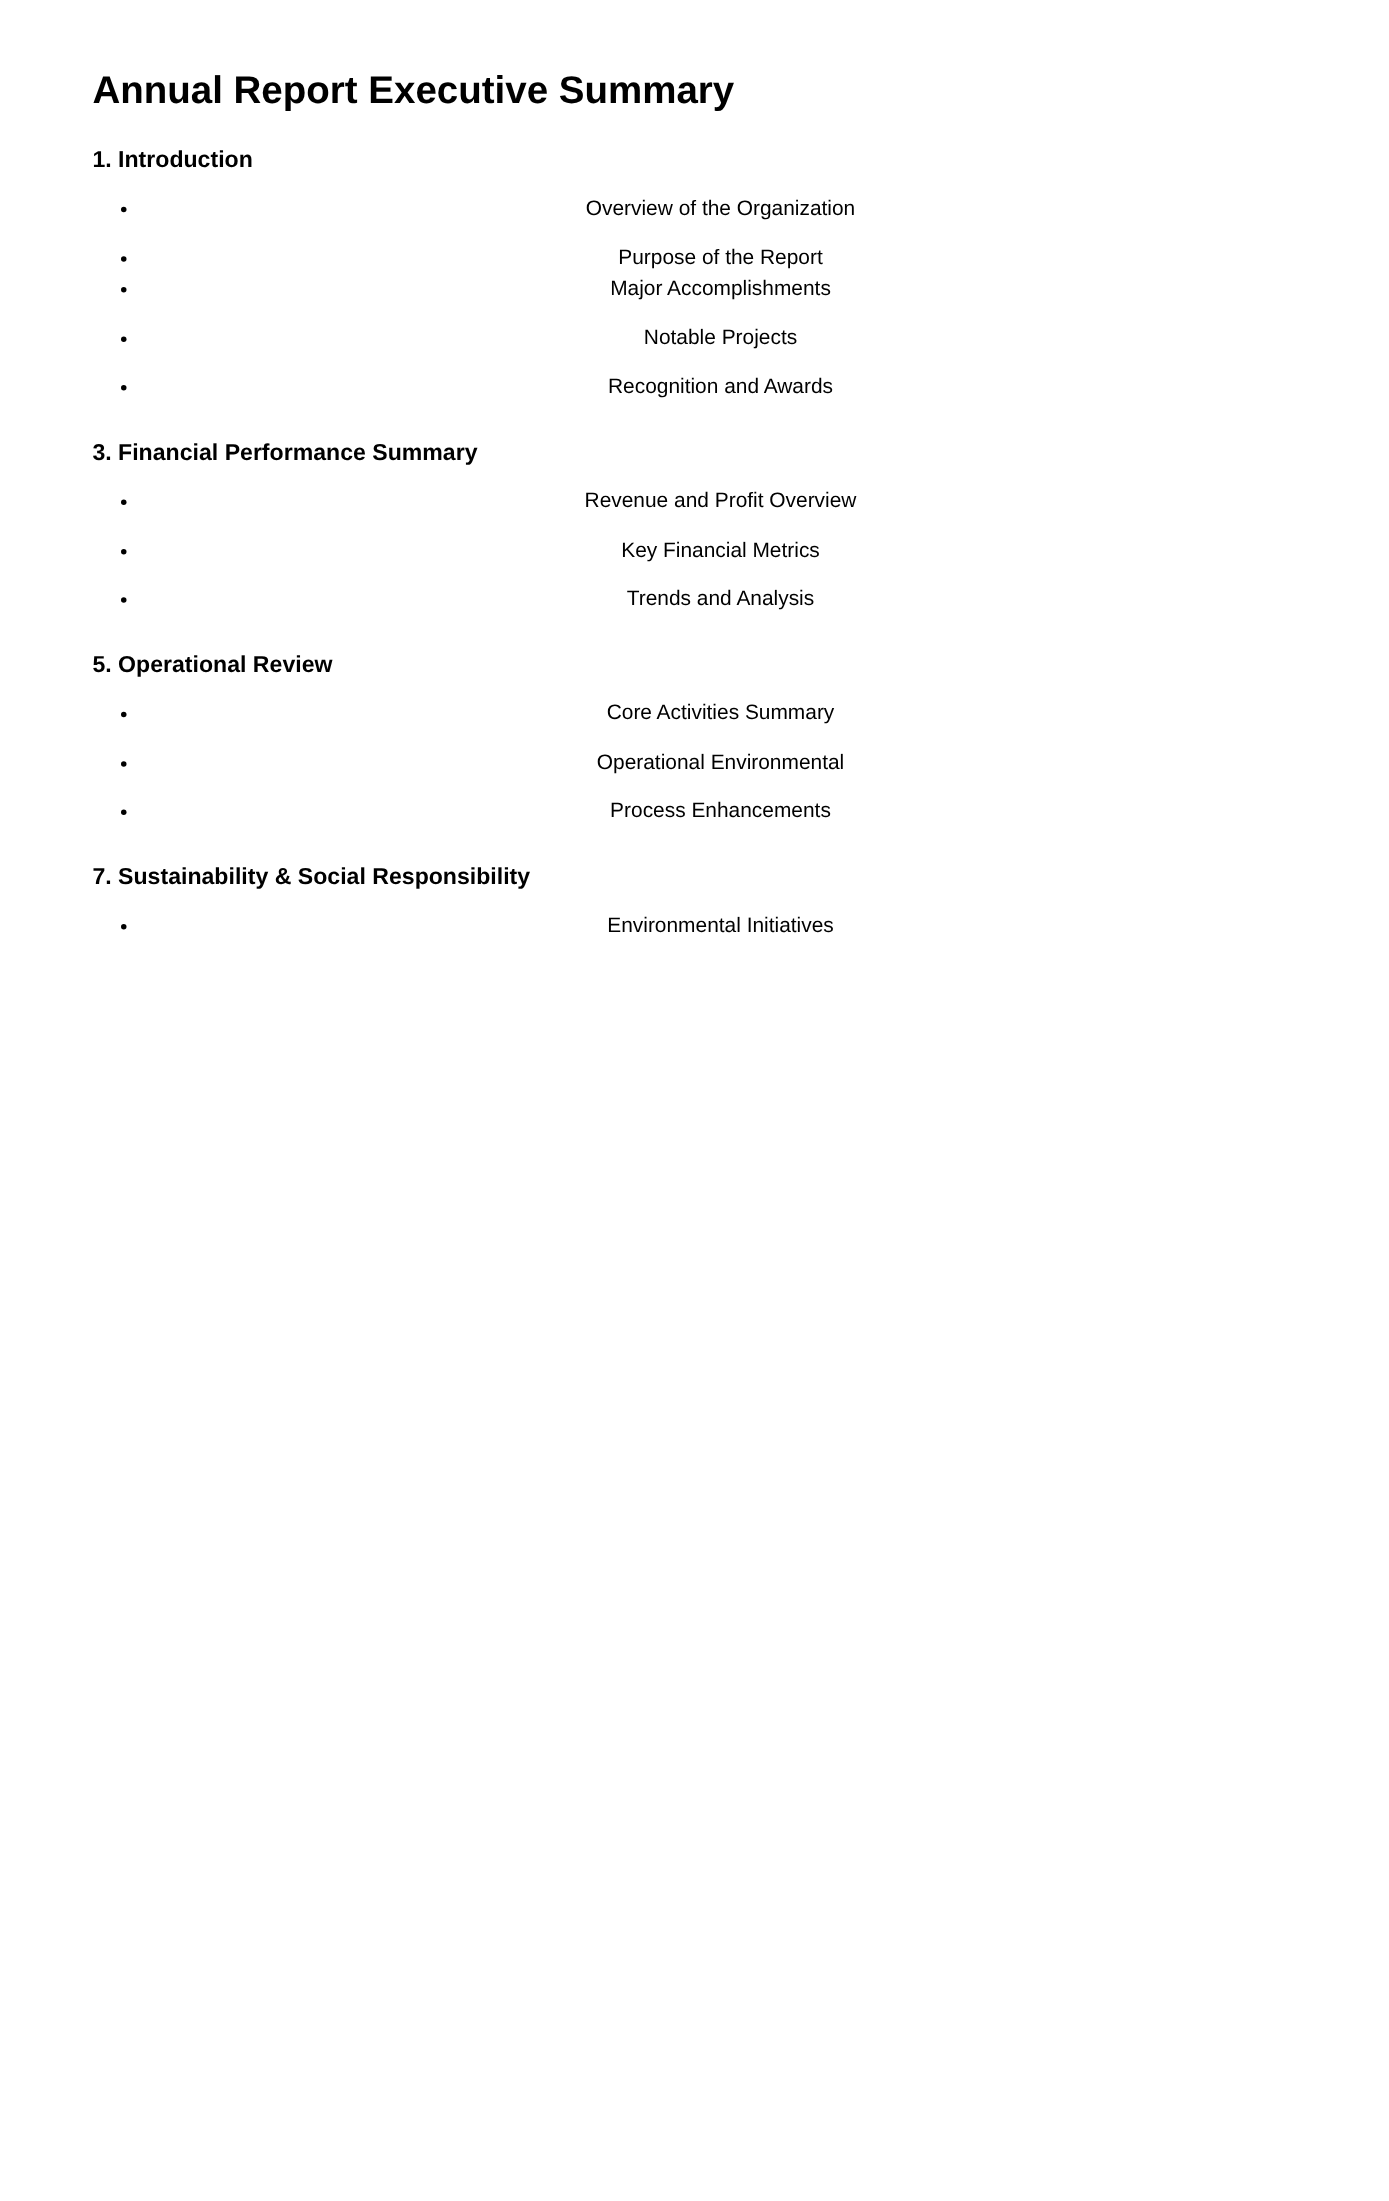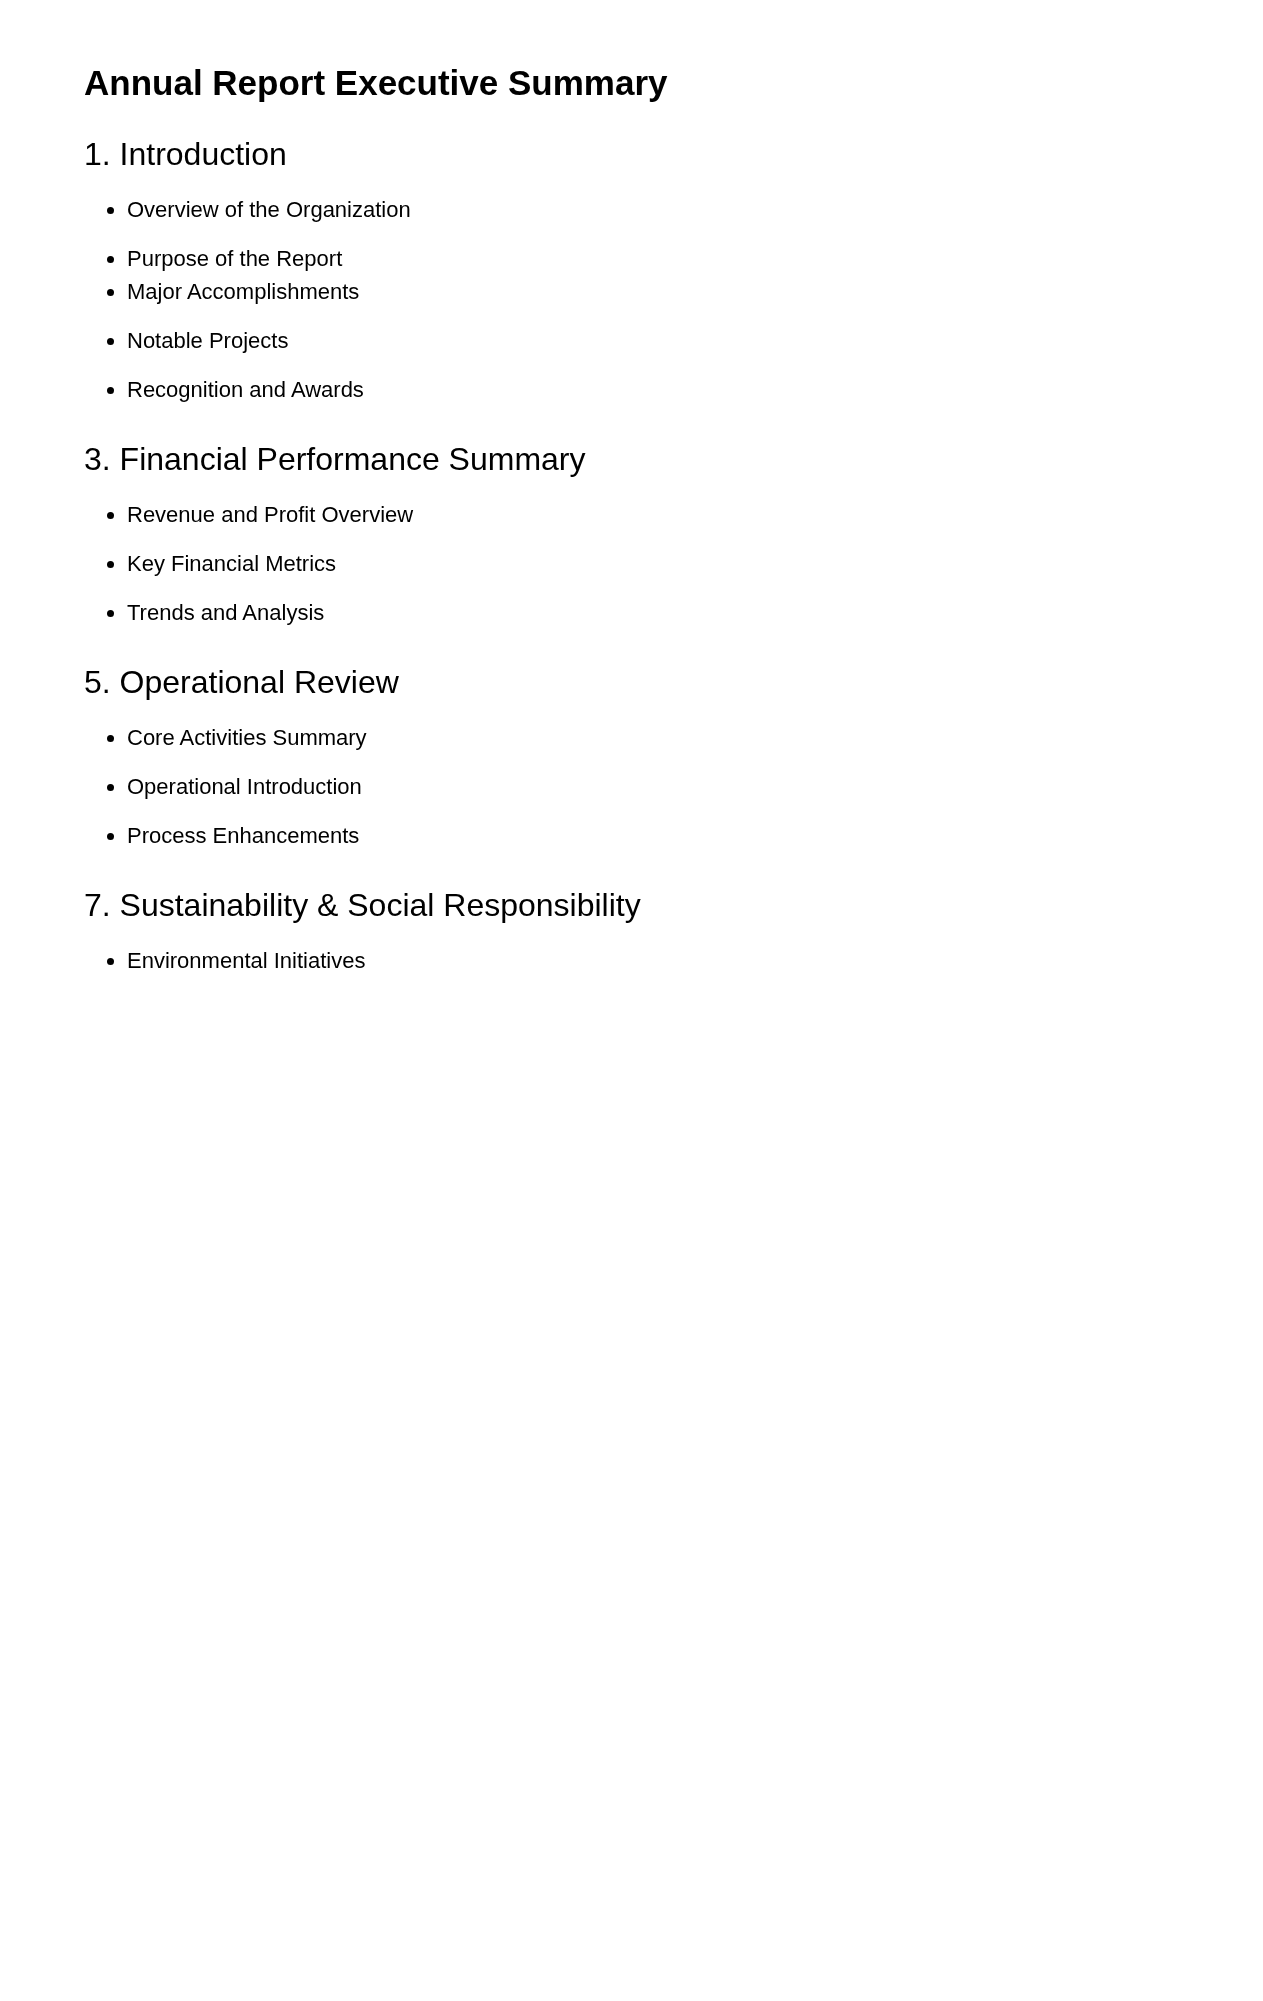--- a/index.html
+++ b/index.html
@@ -18,35 +18,36 @@
     background: #ffffff;
   }
   h1.doc-title {
     font-size: 35px;
     font-weight: 700;
     line-height: 1.56;
     letter-spacing: 0;
   }
   h1.doc-title .title-line { display: block; }
   section.doc-section h2 {
-    font-size: 32px;
-    font-weight: 400;
+    font-size: 21px;
+    font-weight: 700;
     line-height: 1.5;
     margin-top: 29px;
     margin-bottom: 15px;
   }
   #sections section.doc-section:first-child h2 { margin-top: 19px; }
   section.doc-section ul {
     list-style: disc;
     margin: 0;
     padding-left: 43px;
   }
   section.doc-section li {
-    font-size: 22px;
+    font-size: 19px;
     line-height: 1.5;
+    text-align: center;
   }
   section.doc-section li + li { margin-top: 16px; }
 </style>
 </head>
 <body>
 
 <div class="page">
   <h1 class="doc-title">
     <span class="title-line">Annual Report Executive Summary</span>
   </h1>
@@ -75,21 +76,21 @@
           <li>Key Financial Metrics</li>
           <li>Trends and Analysis</li>
         </ul>
   </section>
 
 
   <section class="doc-section">
     <h2>5. Operational Review</h2>
     <ul>
           <li>Core Activities Summary</li>
-          <li>Operational Introduction</li>
+          <li>Operational Environmental</li>
           <li>Process Enhancements</li>
         </ul>
   </section>
 
 
   <section class="doc-section">
     <h2>7. Sustainability &amp; Social Responsibility</h2>
     <ul>
           <li>Environmental Initiatives</li>
         </ul>

